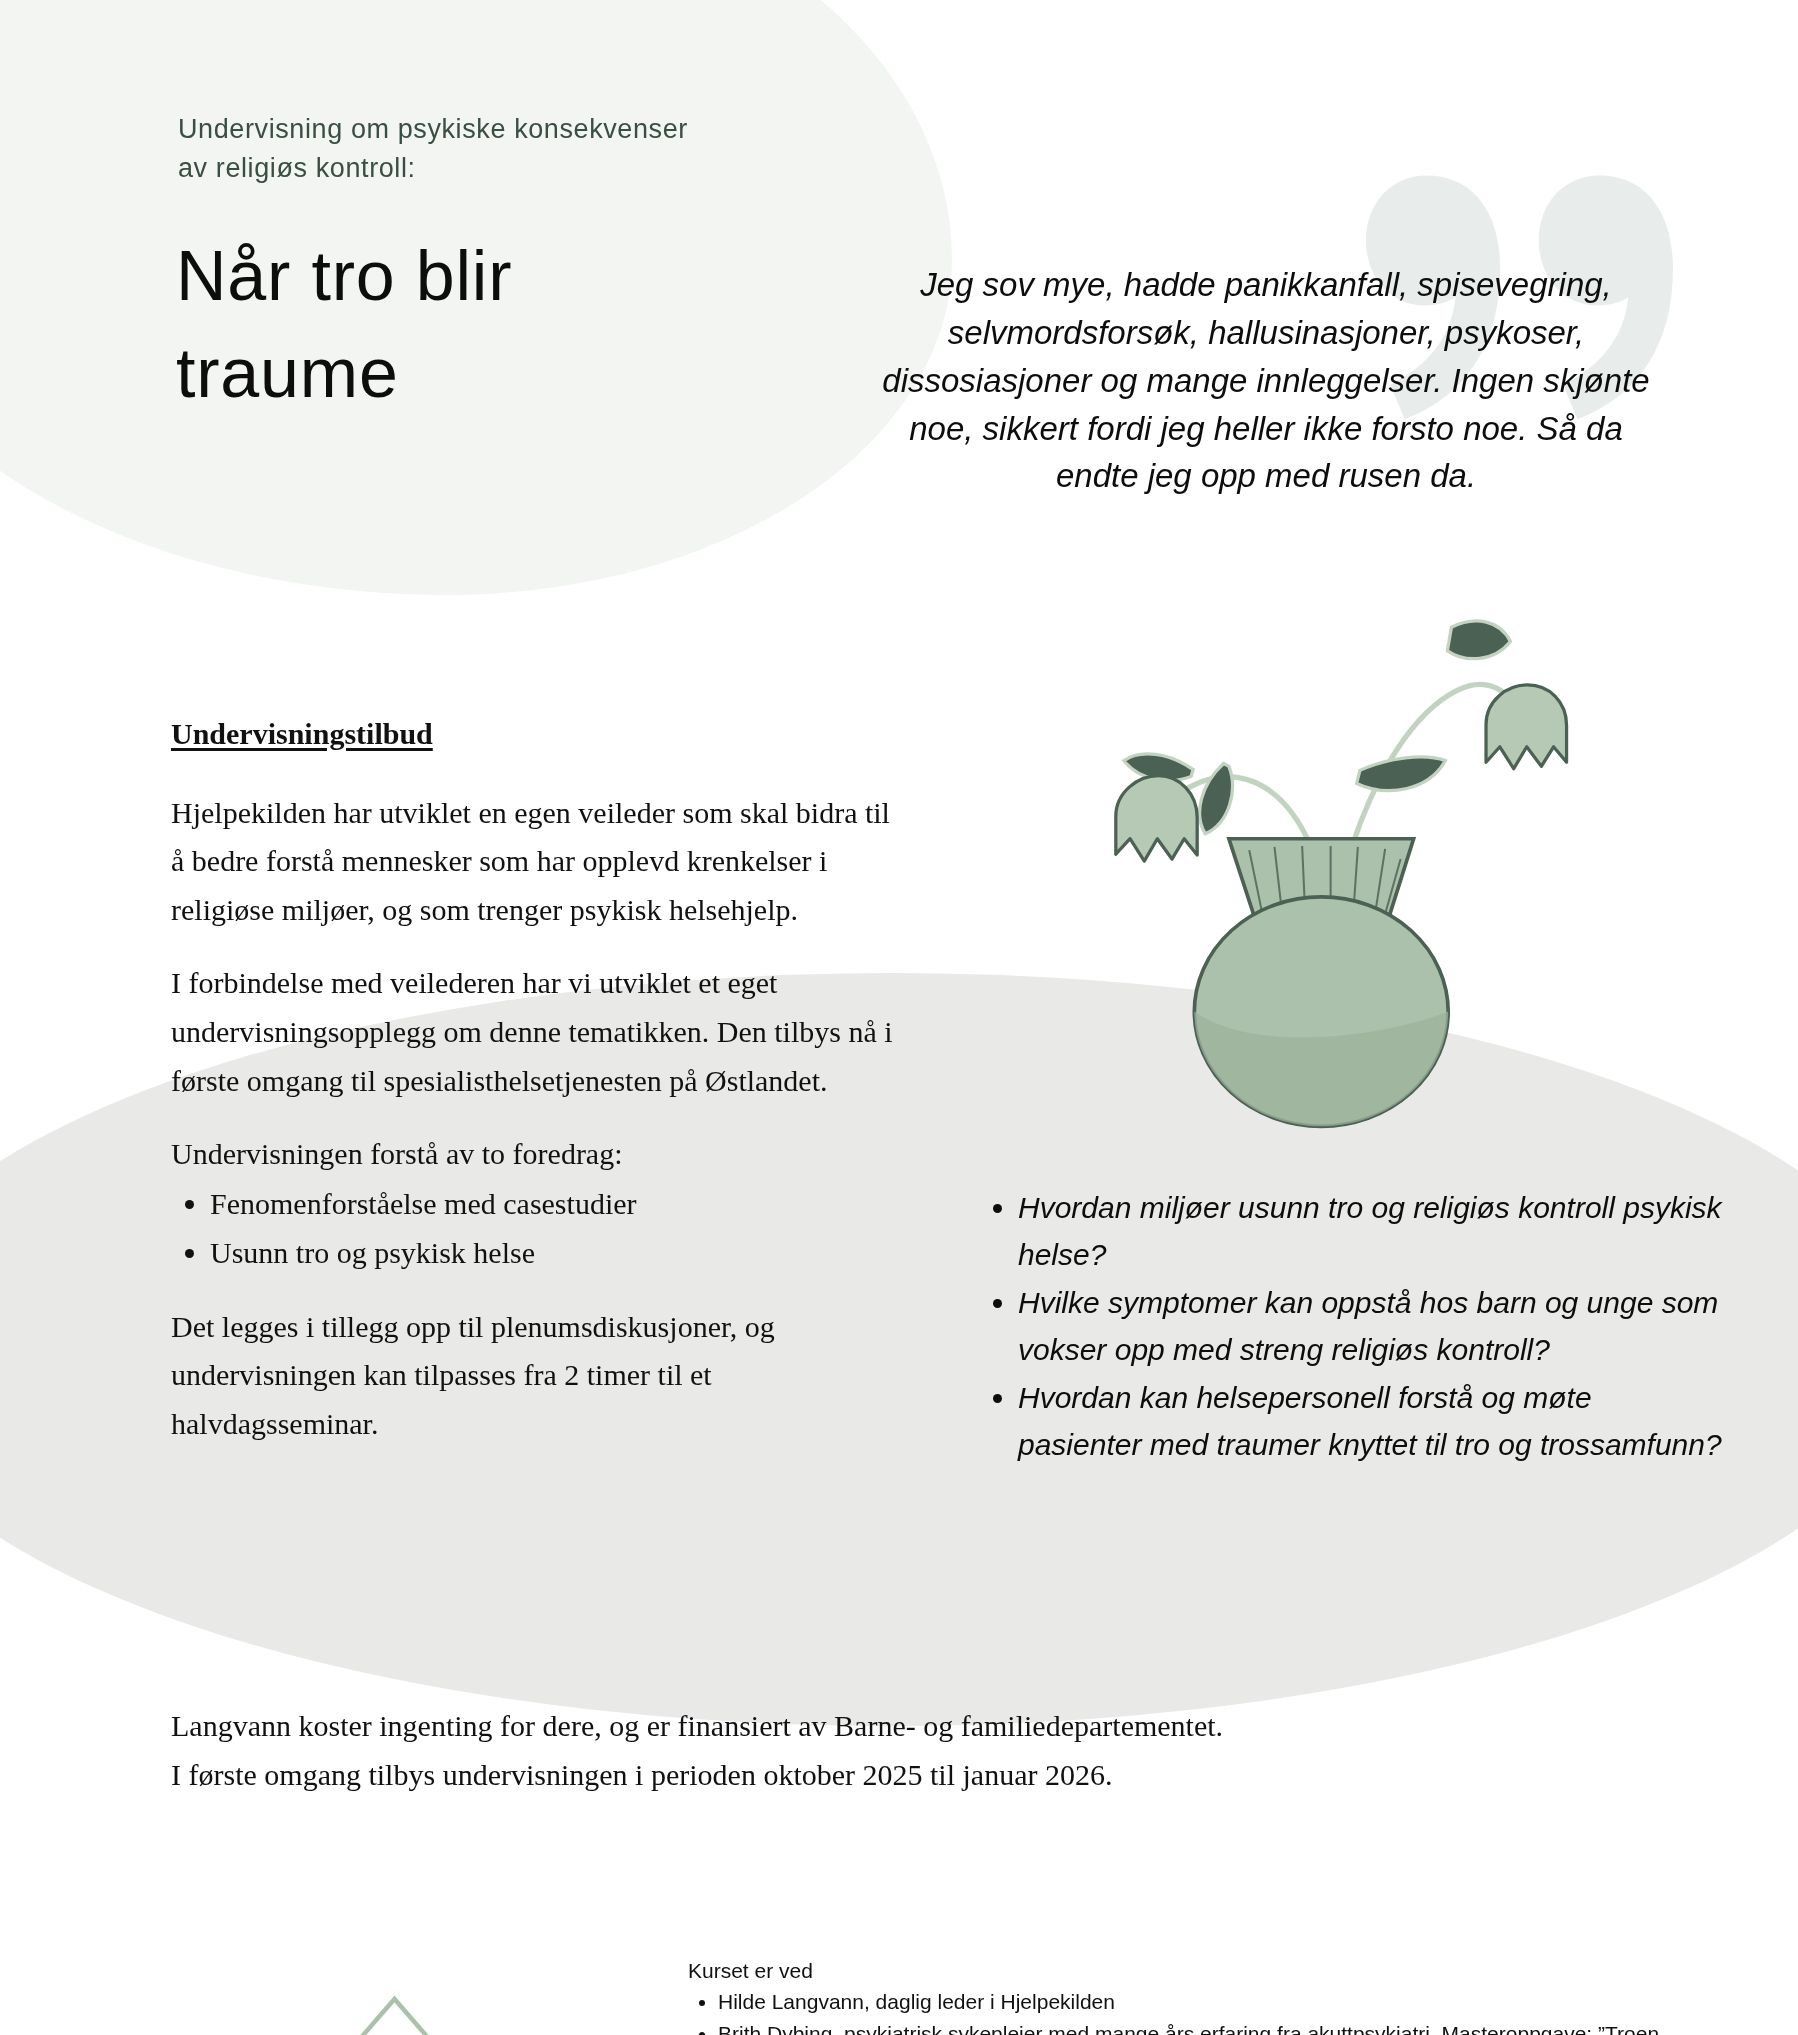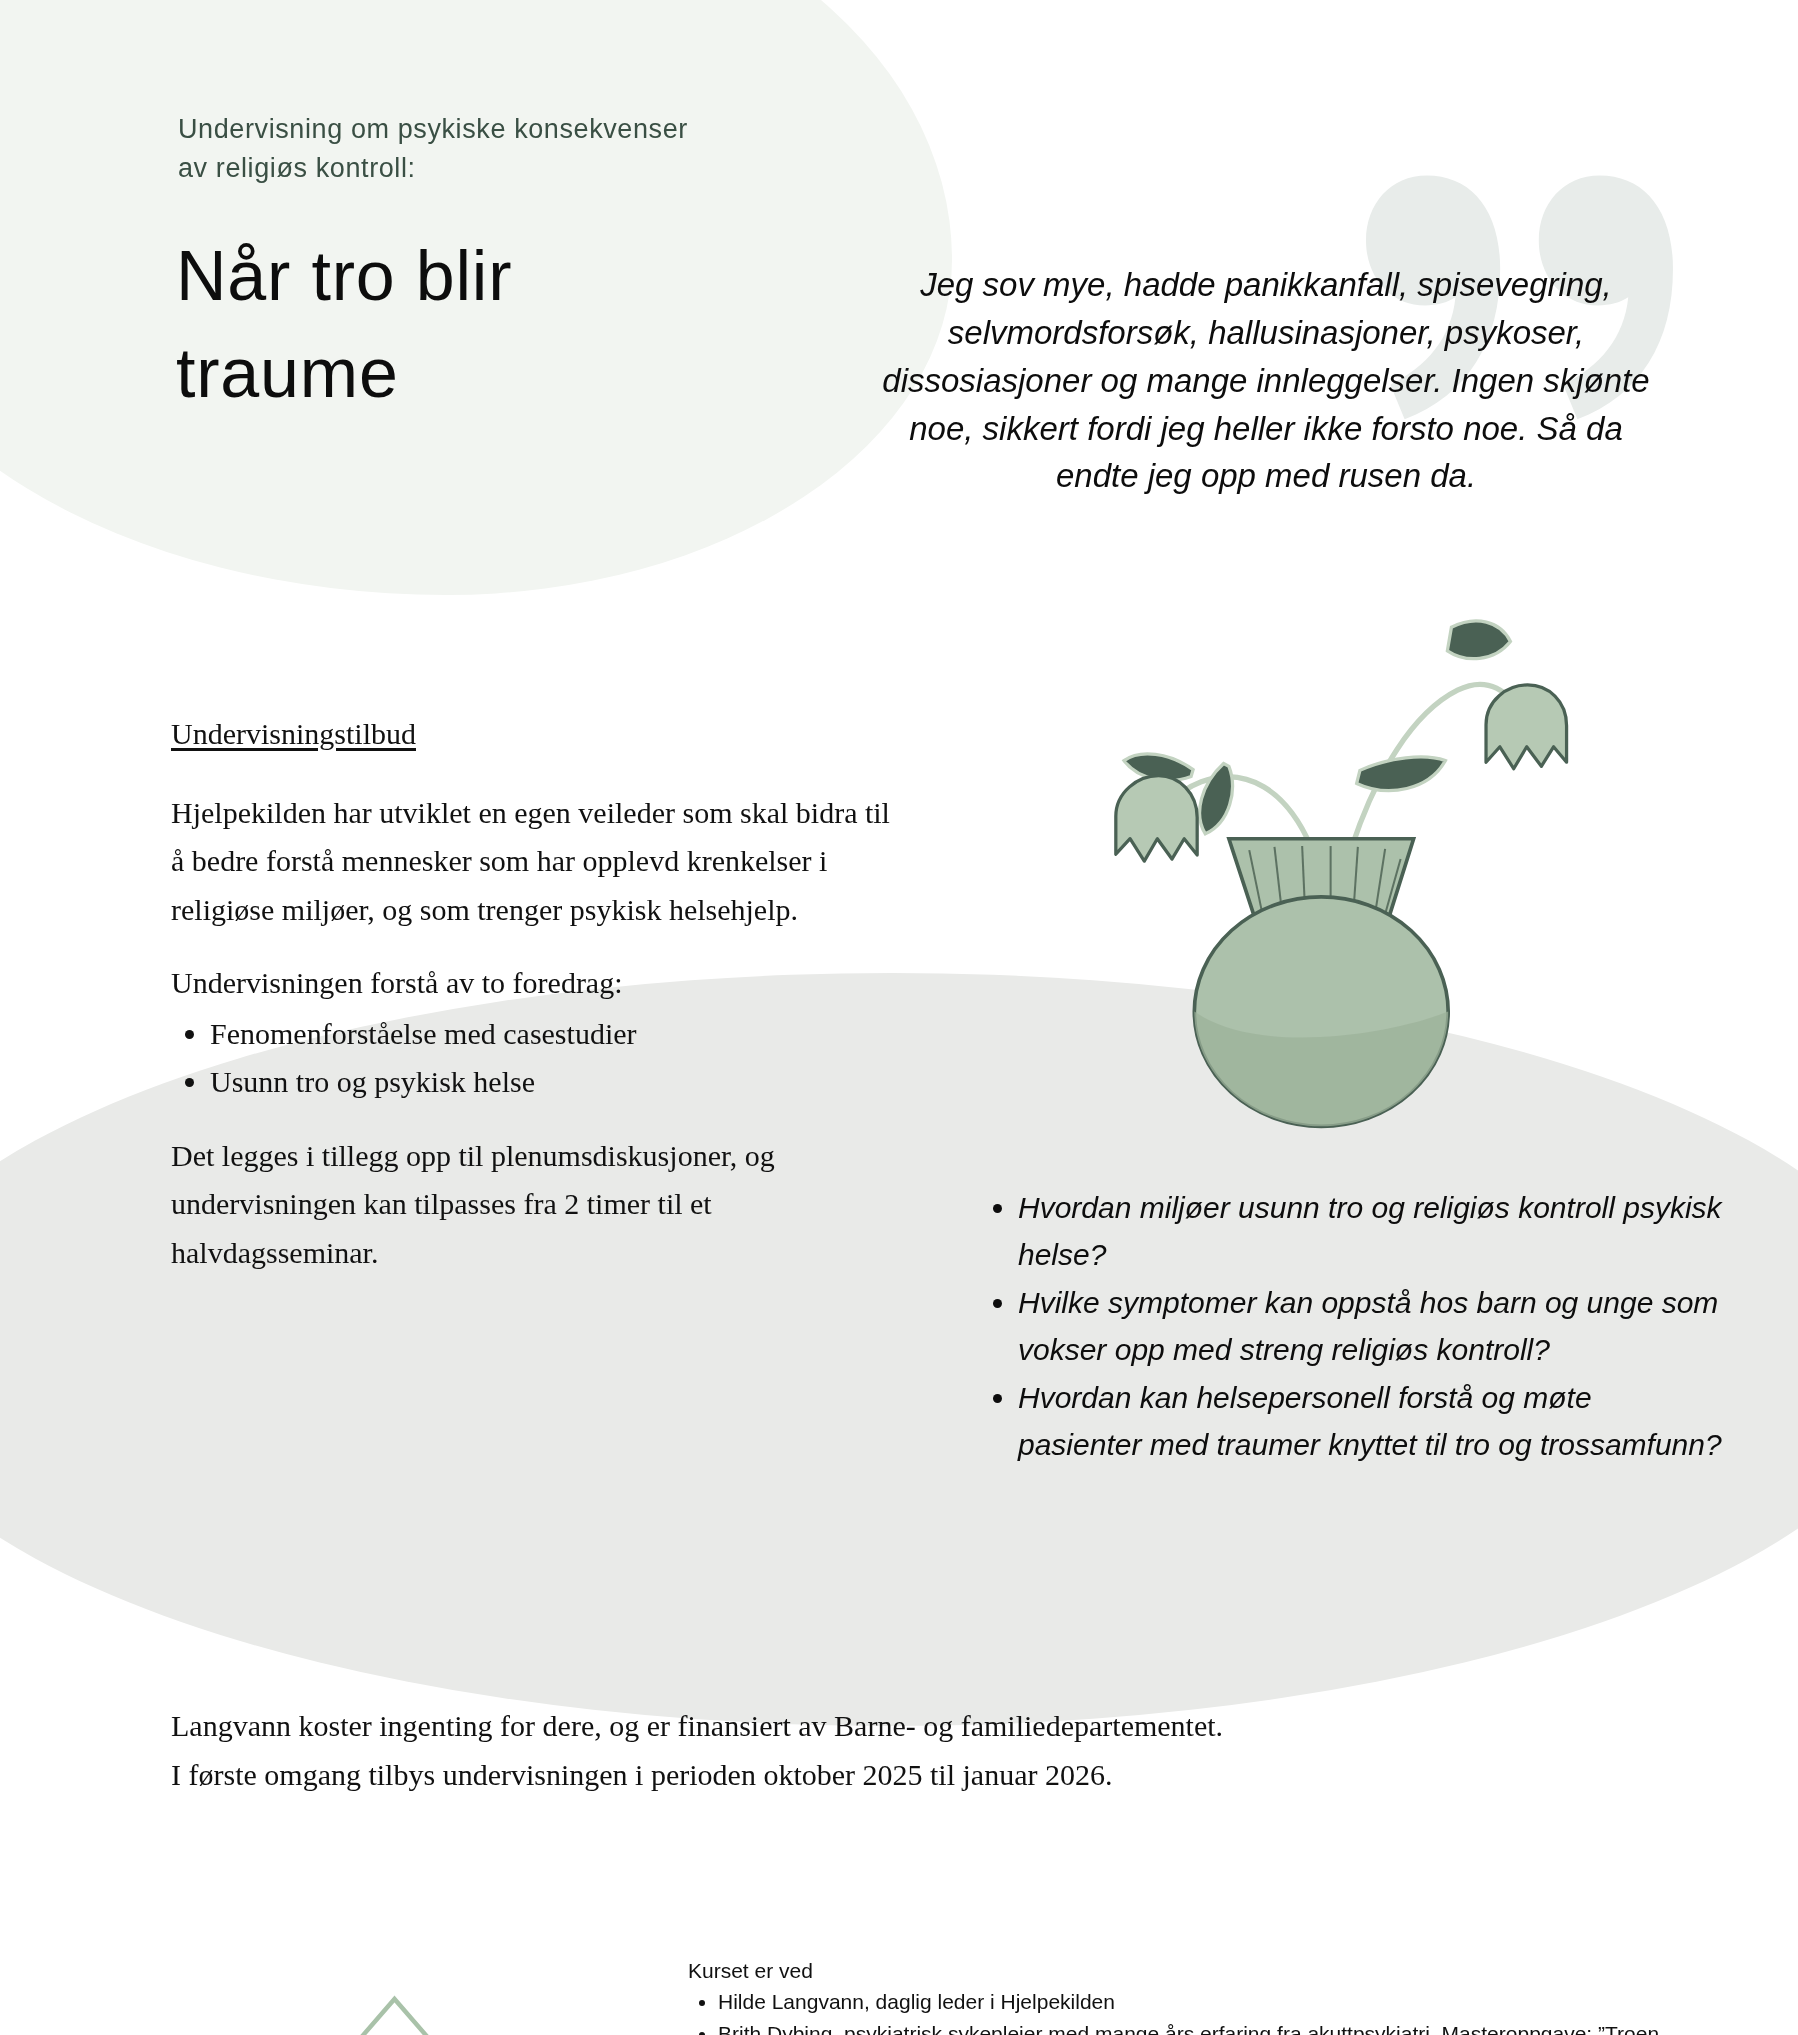--- a/index.html
+++ b/index.html
@@ -104,21 +104,21 @@
     top: 710px;
     width: 737px;
     z-index: 3;
     color: #111111;
     font-family: "Liberation Serif", serif;
     font-size: 30px;
     line-height: 1.62;
   }
   .left-col h2 {
     margin: 0 0 30px 0;
-    font-weight: 400;
+    font-weight: 700;
     font-size: 30px;
     text-decoration: underline;
     text-underline-offset: 4.1px;
   }
   .left-col p {
     margin: 0 0 25px 0;
   }
   .left-col p.tight { margin-bottom: 1.6px; }
   .left-col ul {
     margin: 0 0 25px 0;
@@ -245,20 +245,21 @@
 
     <ellipse cx="625" cy="1065" rx="312" ry="282" fill="#acc1ab" stroke="#4a6154" stroke-width="9"></ellipse>
 
     <path d="M313 1065 C 313 1220 453 1347 625 1347 C 797 1347 937 1220 937 1065
              C 800 1120 470 1175 313 1065 Z" fill="#9cb29a" opacity="0.75"></path>
   </svg>
 
   <div class="left-col">
     <h2>Undervisningstilbud</h2>
     <p>Hjelpekilden har utviklet en egen veileder som skal bidra til å bedre forstå mennesker som har opplevd krenkelser i religiøse miljøer, og som trenger psykisk helsehjelp.</p>
+    <p>I forbindelse med veilederen har vi utviklet et eget undervisningsopplegg om denne tematikken. Den tilbys nå i første omgang til spesialisthelsetjenesten på Østlandet.</p>
     <p class="tight">Undervisningen forstå av to foredrag:</p>
     <ul>
       <li>Fenomenforståelse med casestudier</li>
       <li>Usunn tro og psykisk helse</li>
     </ul>
     <p>Det legges i tillegg opp til plenumsdiskusjoner, og undervisningen kan tilpasses fra 2 timer til et halvdagsseminar.</p>
   </div>
 
   <div class="right-questions">
     <ul>

